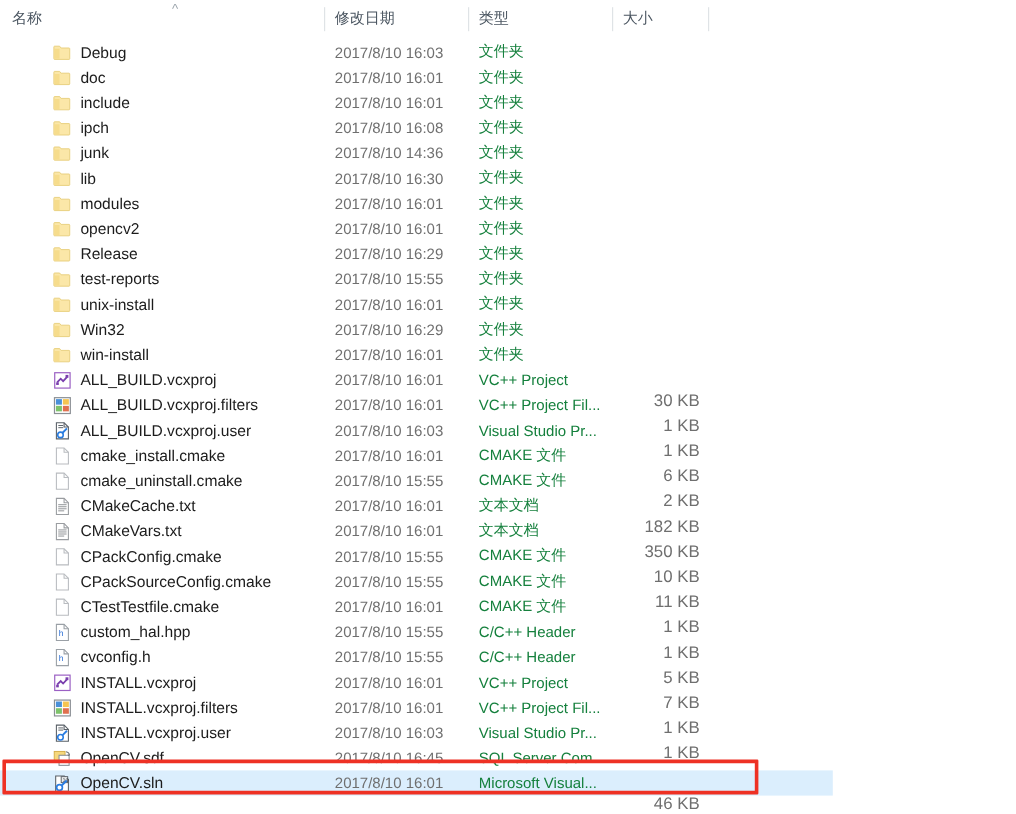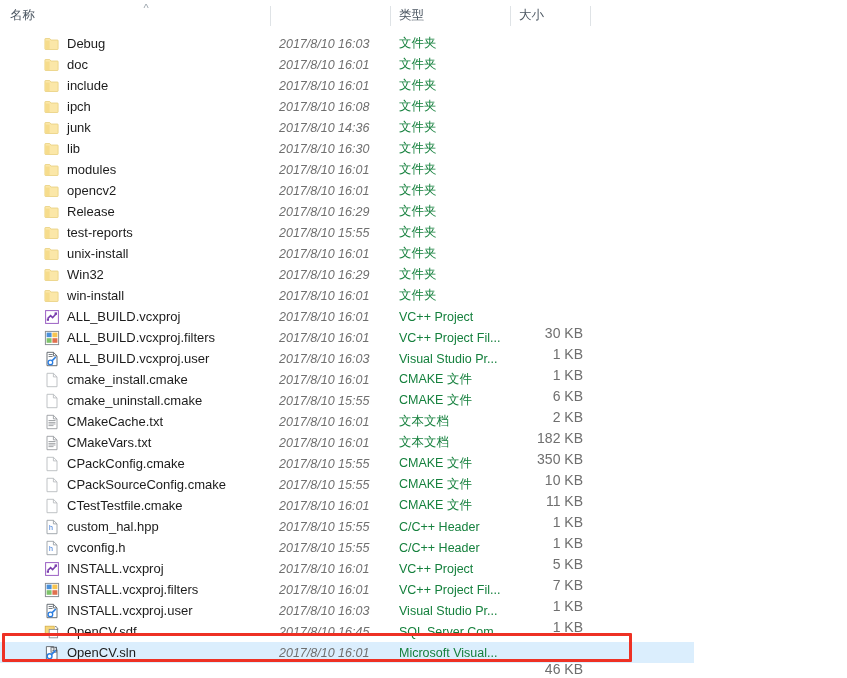--- a/index.html
+++ b/index.html
@@ -101,21 +101,20 @@
   .cell-date {
     position: absolute;
     left: 279px;
     top: 0;
     height: 21px;
     display: flex;
     align-items: center;
     font-size: 12.5px;
     color: #6f6f6f;
     white-space: nowrap;
-    font-style: italic;
   }
   .cell-type {
     position: absolute;
     left: 399px;
     top: 0;
     height: 21px;
     display: flex;
     align-items: center;
     font-size: 12.5px;
     color: #15803d;
@@ -163,20 +162,23 @@
 
 <div id="header-bar">
 
   <div class="hdr-cell" id="hdr-name">
     <span>名称</span>
   </div>
   <div id="sort-caret">^</div>
 
   <div class="hdr-sep" style="left:270px"></div>
 
+  <div class="hdr-cell" id="hdr-date">
+    <span>修改日期</span>
+  </div>
 
   <div class="hdr-sep" style="left:390px"></div>
 
   <div class="hdr-cell" id="hdr-type">
     <span>类型</span>
   </div>
 
   <div class="hdr-sep" style="left:510px"></div>
 
   <div class="hdr-cell" id="hdr-size">

